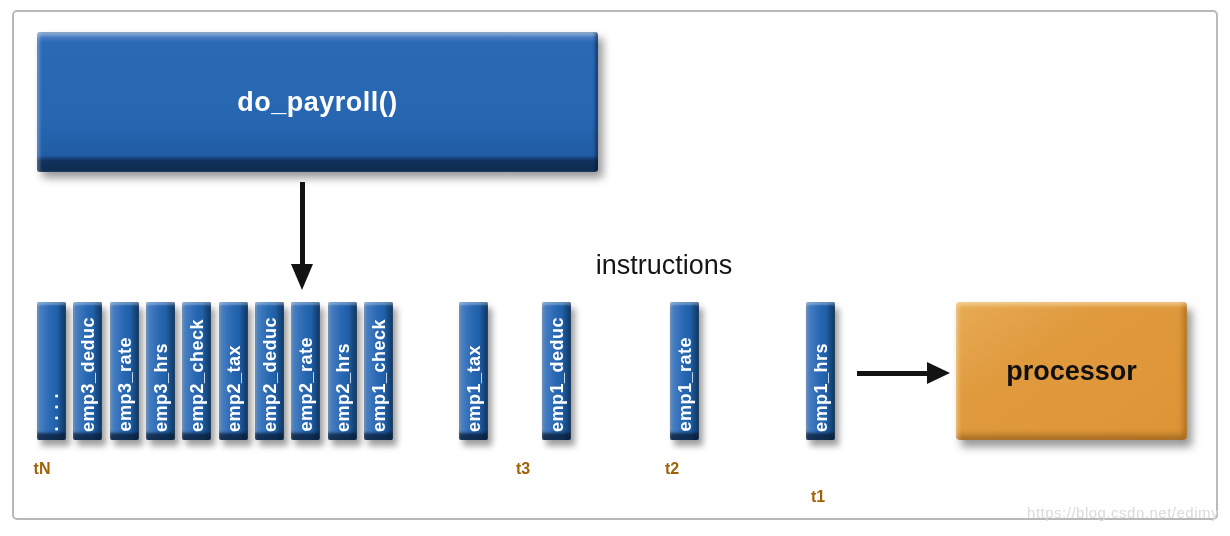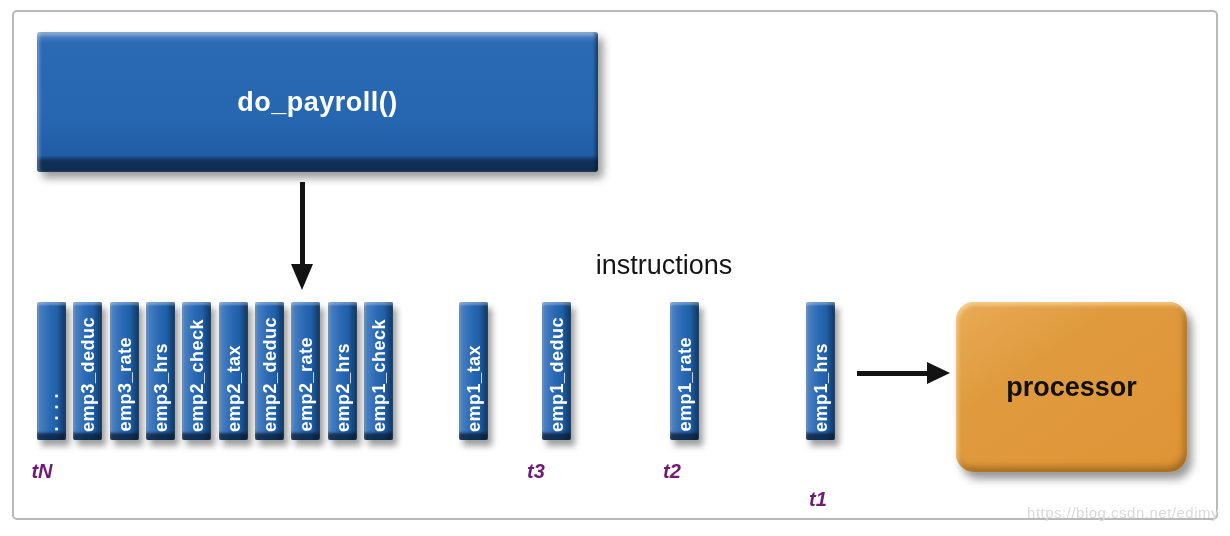--- a/index.html
+++ b/index.html
@@ -60,26 +60,26 @@
     position:absolute; bottom:8px; left:50%;
     writing-mode:vertical-rl;
     transform:translateX(-50%) rotate(180deg);
     color:#ffffff; font-weight:bold; font-size:18px;
     white-space:nowrap; letter-spacing:.5px;
   }
   
   .time-label {
     position:absolute; top:460px;
     transform:translateX(-50%);
-    font-size:20px; font-weight:bold; font-style:italic; color:#701a75;
+    font-size:16px; font-weight:bold; color:#a16207;
   }
   
   .processor-box {
-    position:absolute; left:956px; top:302px; width:231px; height:170px;
-    border-radius:18px;
+    position:absolute; left:956px; top:302px; width:231px; height:138px;
+    border-radius:4px;
     background:linear-gradient(145deg, #e8ab55 0%, #e09a3e 35%, #dd9435 100%);
     box-shadow: inset 2px 3px 4px rgba(255,235,190,.60),
                 inset -3px -5px 6px rgba(110,65,12,.50),
                 5px 7px 8px rgba(50,50,50,.50);
     display:flex; align-items:center; justify-content:center;
   }
   .processor-label { color:#101010; font-weight:bold; font-size:27px; }
   
   .watermark {
     position:absolute; right:11px; top:504px;
@@ -142,21 +142,21 @@
       <div class="bar" style="left: 670px;">
         <span class="bar-label">emp1_rate</span>
       </div>
       <div class="bar" style="left: 806px;">
         <span class="bar-label">emp1_hrs</span>
       </div>
     </div>
 
   <div>
       <div class="time-label" style="left: 42px;">tN</div>
-      <div class="time-label" style="left: 536px;">t3</div>
+      <div class="time-label" style="left: 523px;">t3</div>
       <div class="time-label" style="left: 672px;">t2</div>
       <div class="time-label" style="left: 818px; margin-top: 28px;">t1</div>
     </div>
 
   <div class="right-arrow-shaft"></div>
   <div class="right-arrow-head"></div>
 
   <div class="processor-box">
     <span class="processor-label">processor</span>
   </div>

